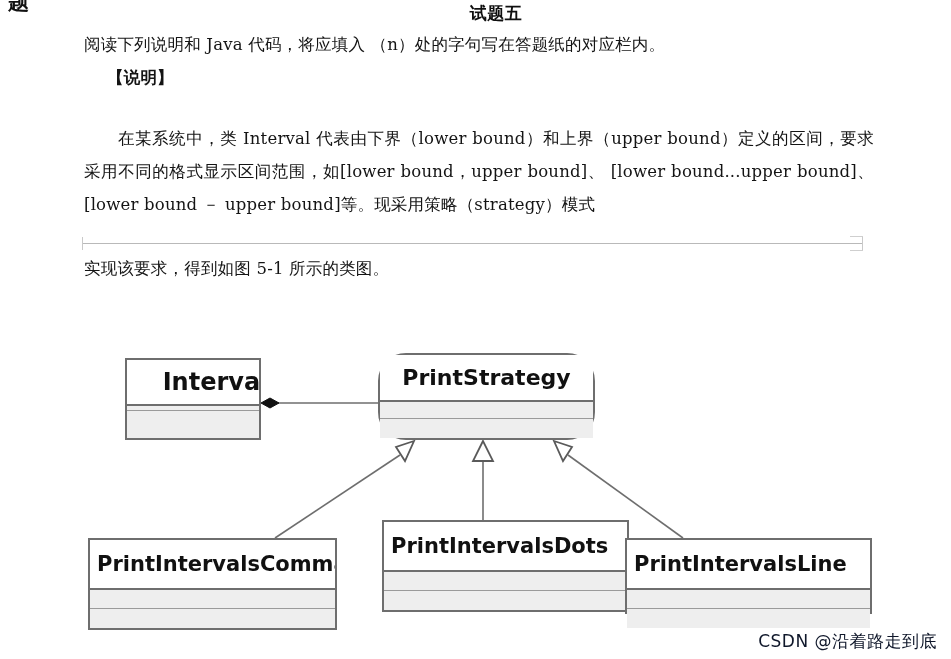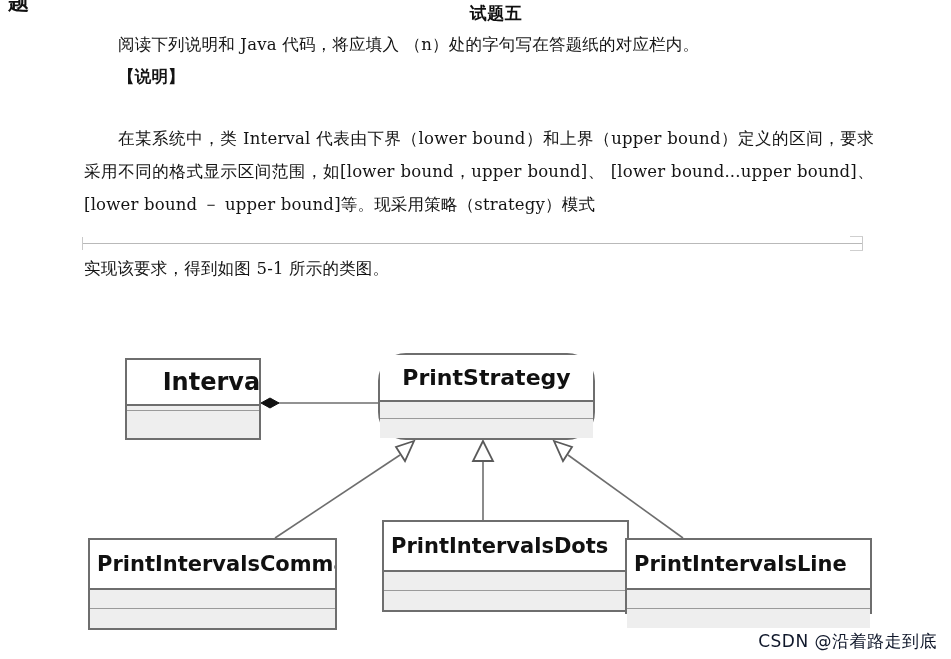--- a/index.html
+++ b/index.html
@@ -55,25 +55,24 @@
     color: #0f0f0f;
     text-align: center;
   }
   .para {
     font-size: 16.5px;
     line-height: 33px;
     margin: 0;
     color: #141414;
     letter-spacing: 0.2px;
   }
-  .para.indent1 { margin-left: 34px; }
+  .para.indent1 { }
   .para.section-label {
-    margin-left: 34px;
-    font-weight: 700;
-    font-family: Liberation Mono, monospace;
+    margin-left: 23px;
+    font-weight: 700;
   }
   .para.body-block {
     margin-left: 0px;
     text-align: justify;
     text-justify: inter-ideograph;
     margin-top: 28px;
   }
   .para.body-block .first-indent { padding-left: 34px; }
 
   

